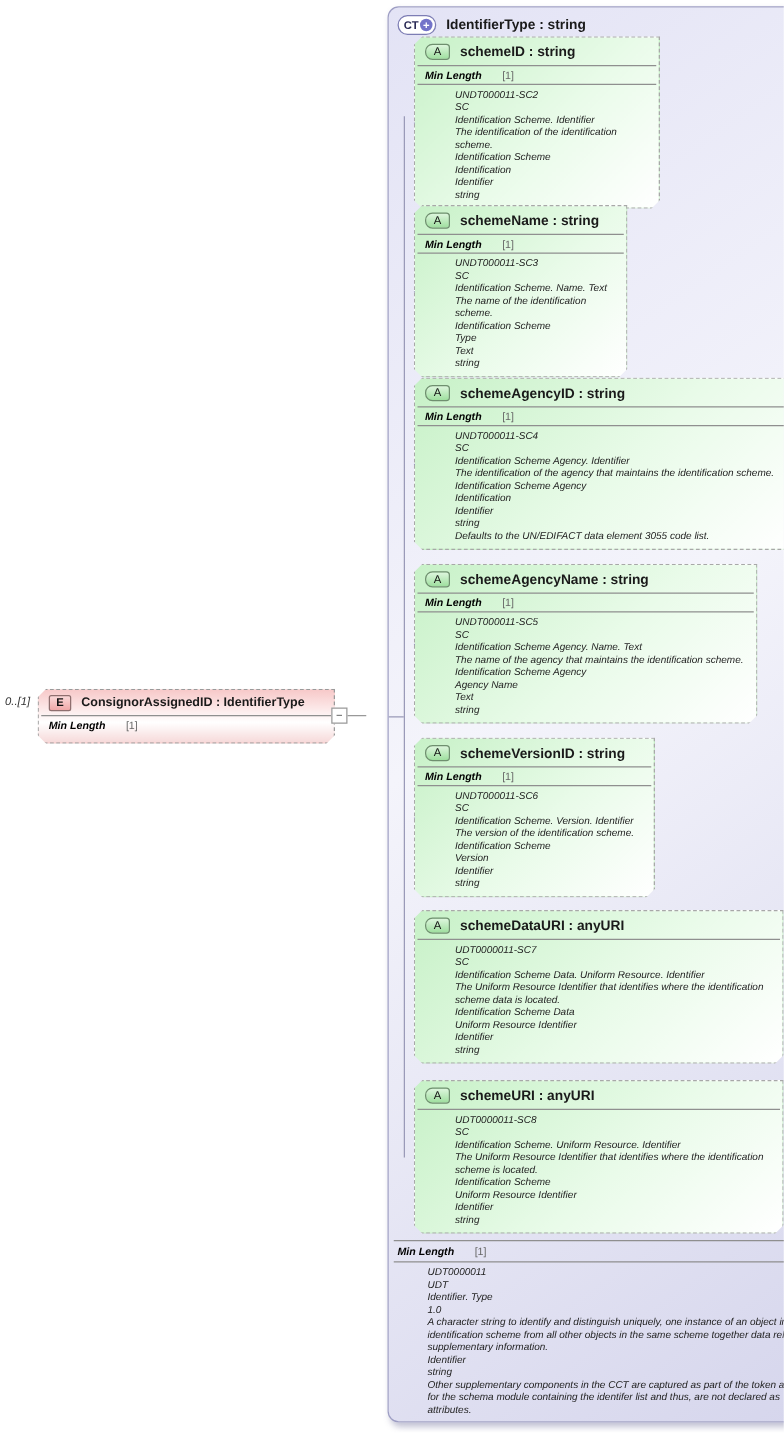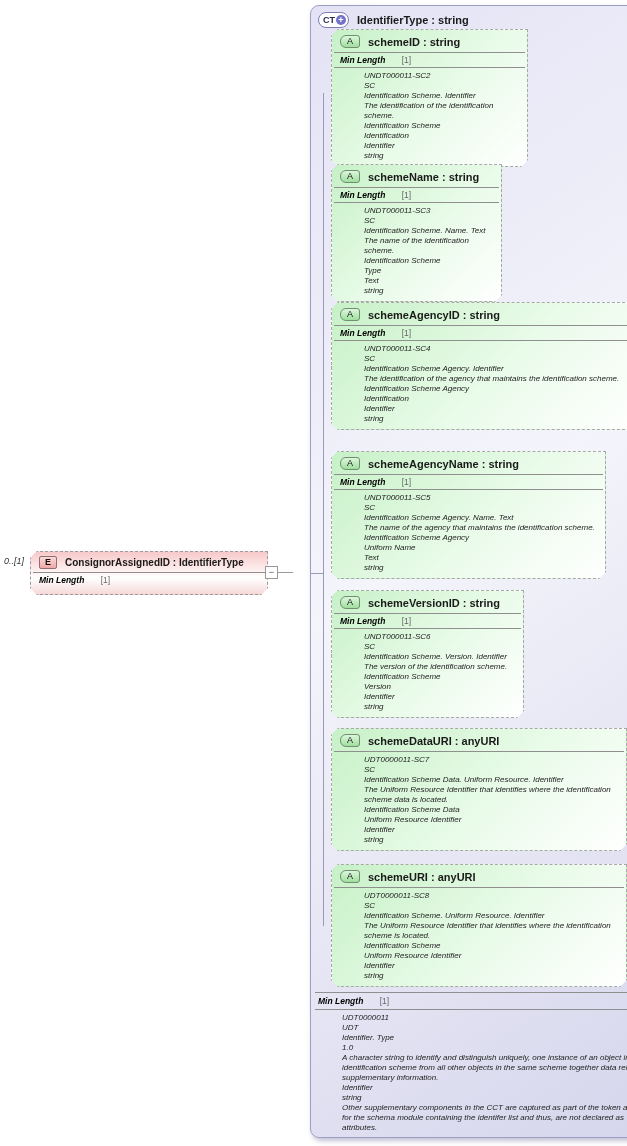--- a/index.html
+++ b/index.html
@@ -186,41 +186,42 @@
     <hr class="hline facet-hr">
     <div class="annotation">
           <div class="ann-line">UNDT000011-SC4</div>
           <div class="ann-line">SC</div>
           <div class="ann-line">Identification Scheme Agency. Identifier</div>
           <div class="ann-line">The identification of the agency that maintains the identification scheme.</div>
           <div class="ann-line">Identification Scheme Agency</div>
           <div class="ann-line">Identification</div>
           <div class="ann-line">Identifier</div>
           <div class="ann-line">string</div>
+          <div class="ann-line">Defaults to the UN/EDIFACT data element 3055 code list.</div>
         </div>
   </div>
 
   <div class="attr-box" style="left: 20px; top: 445px; width: 275px;">
     <div class="box-header">
       <div class="a-badge">A</div>
       <div class="box-title">schemeAgencyName : string</div>
     </div>
     <hr class="hline">
     <div class="facet-row">
       <span class="facet-name">Min Length</span>
       <span class="facet-value">[1]</span>
     </div>
     <hr class="hline facet-hr">
     <div class="annotation">
           <div class="ann-line">UNDT000011-SC5</div>
           <div class="ann-line">SC</div>
           <div class="ann-line">Identification Scheme Agency. Name. Text</div>
           <div class="ann-line">The name of the agency that maintains the identification scheme.</div>
           <div class="ann-line">Identification Scheme Agency</div>
-          <div class="ann-line">Uniform Name</div>
+          <div class="ann-line">Agency Name</div>
           <div class="ann-line">Text</div>
           <div class="ann-line">string</div>
         </div>
   </div>
 
   <div class="attr-box" style="left: 20px; top: 584px; width: 193px;">
     <div class="box-header">
       <div class="a-badge">A</div>
       <div class="box-title">schemeVersionID : string</div>
     </div>

